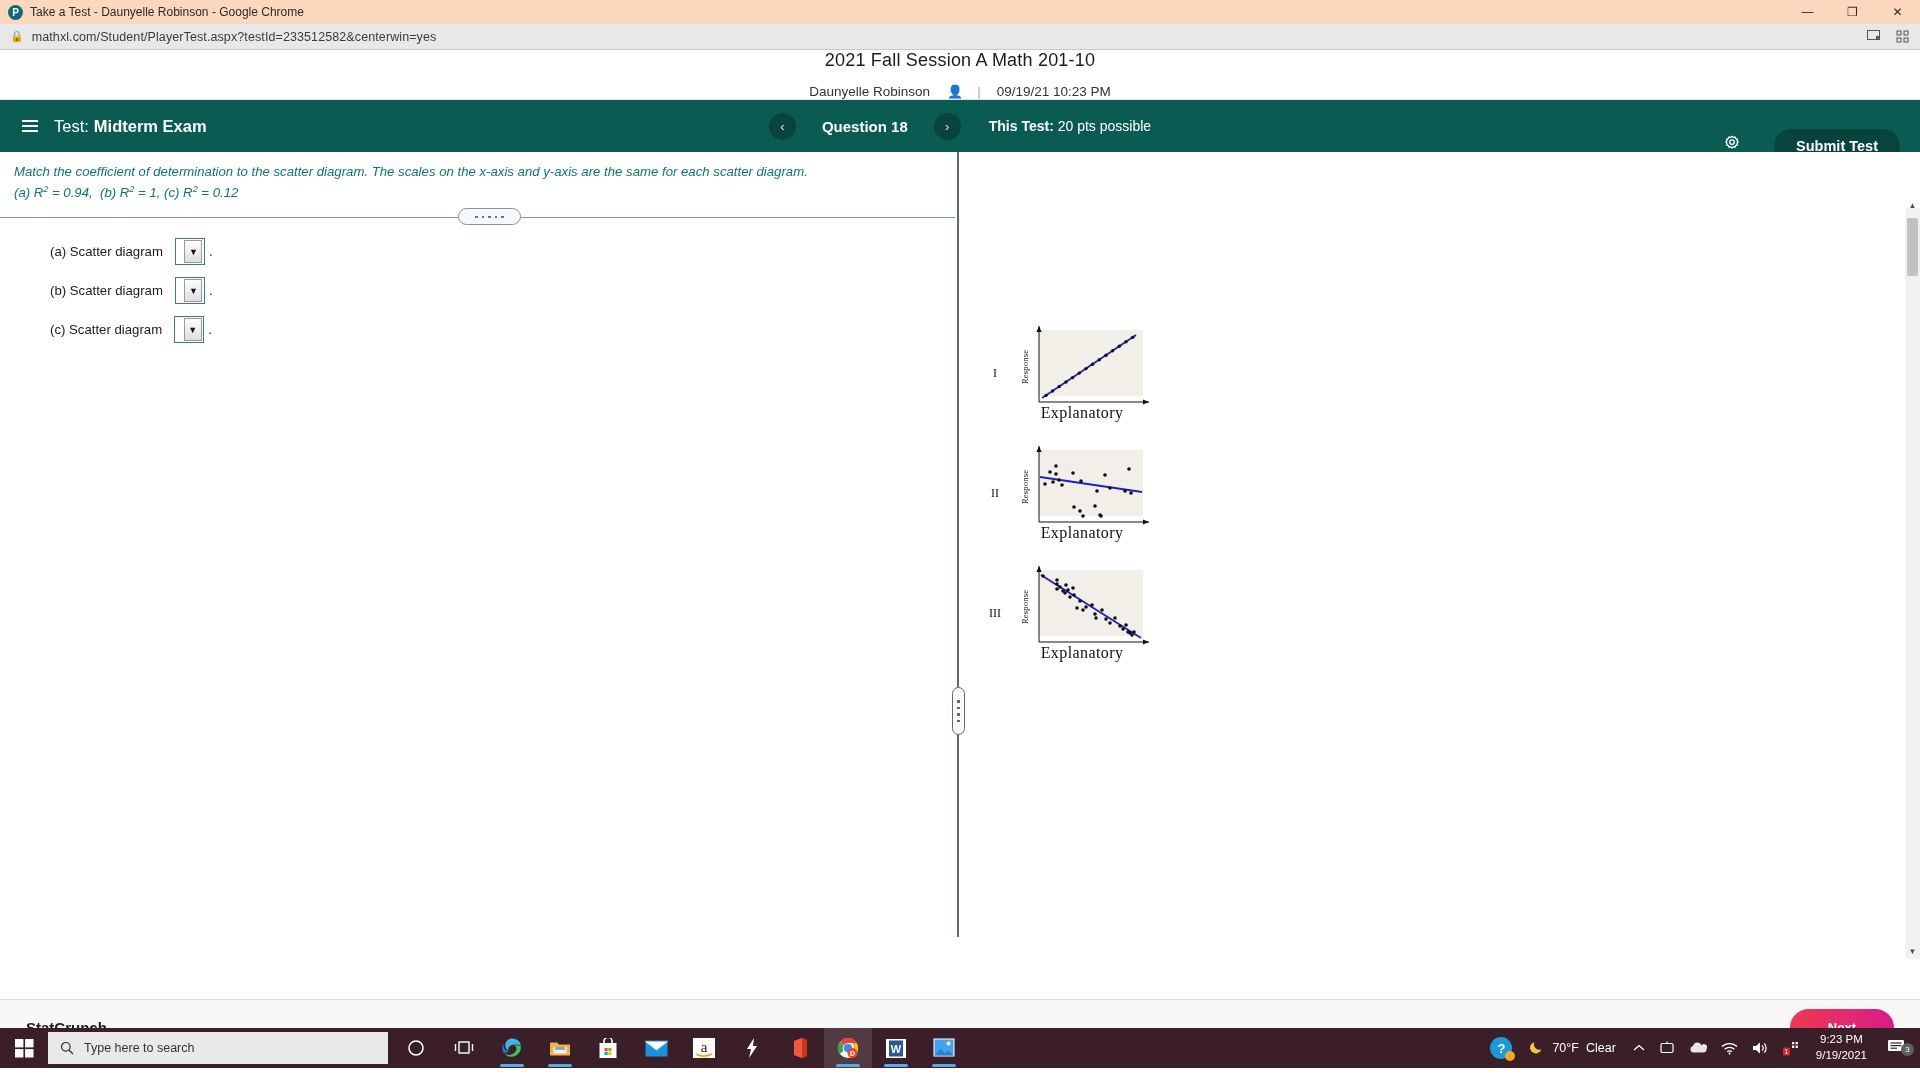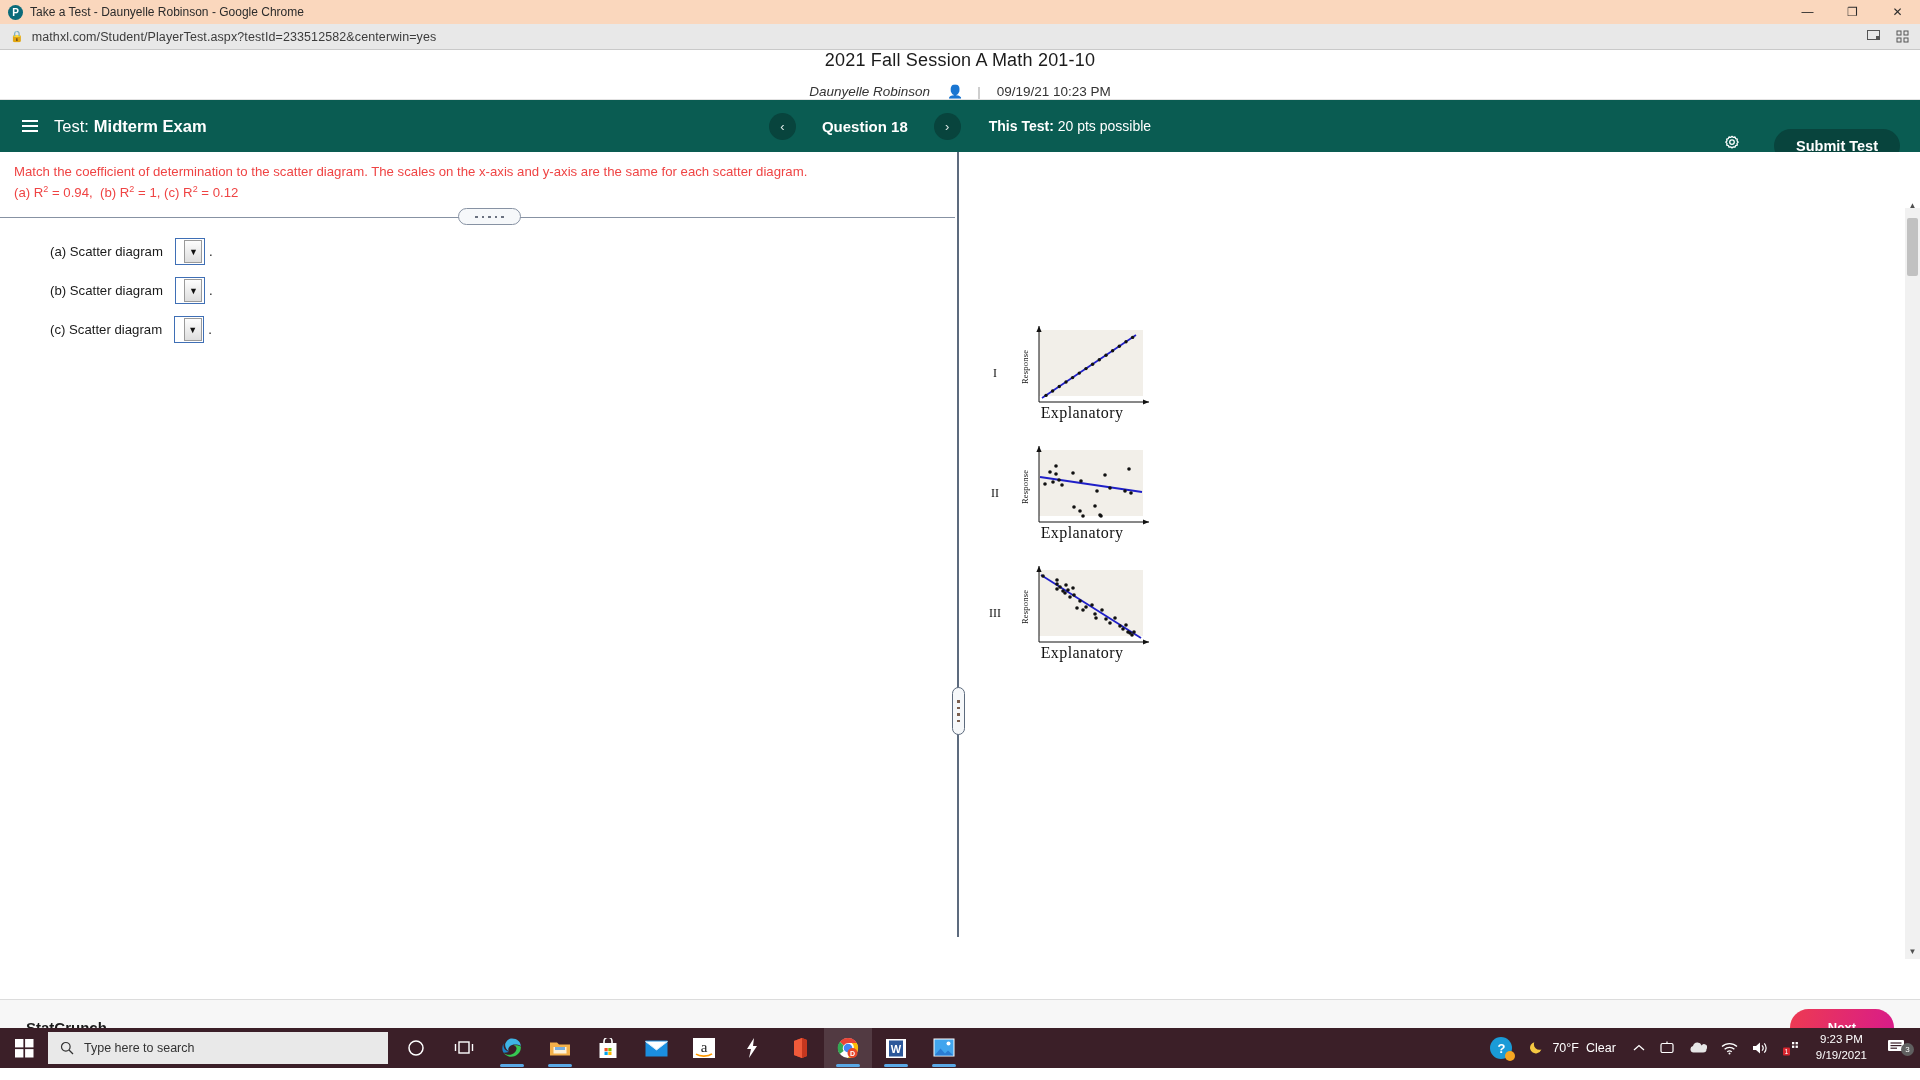--- a/index.html
+++ b/index.html
@@ -40,21 +40,21 @@
 
   
   .coursebar {
     height: 50px; background: #fff; display: flex; align-items: center;
     justify-content: space-between; padding: 0 22px 0 22px;
     border-bottom: 1px solid #e2e2e2;
     flex-direction: column;
   }
   .course-title { font-size: 18px; color: #1b1b1b; letter-spacing: 0.2px; }
   .course-right { display: flex; align-items: center; font-size: 13.5px; color: #333; }
-  .user-name { margin-right: 17px; font-style: italic; }
+  .user-name { margin-right: 17px; }
   .user-ico { margin-right: 14px; color: #555; font-size: 13px; }
   .sep-pipe { color: #aaa; margin-right: 16px; }
 
   
   .navbar {
     height: 52px; background: #0a5c52; display: flex; align-items: center;
     color: #fff; position: relative; padding: 0 22px;
   }
   .hamburger { display: flex; flex-direction: column; gap: 3px; margin-right: 16px; cursor: pointer; }
   .hamburger i { display: block; width: 16px; height: 2px; background: #fff; }
@@ -78,21 +78,21 @@
   .gear { cursor: pointer; }
   .submit-btn {
     background: #08443d; color: #fff; border: none; border-radius: 20px;
     padding: 9px 22px; font-size: 14.5px; font-weight: bold; cursor: pointer;
     font-family: "Liberation Sans", sans-serif;
   }
 
   
   .content { position: relative; height: 847px; background: #fff; }
   .qtext {
-    padding: 10px 14px 0 14px; font-size: 13.2px; color: #ef4444; line-height: 1.55;
+    padding: 10px 14px 0 14px; font-size: 13.2px; color: #0f766e; line-height: 1.55; font-style: italic;
   }
   .qtext sup { font-size: 9px; vertical-align: super; }
   .hr-wrap { position: relative; width: 955px; margin-top: 14px; }
   .hr-line { border-top: 1px solid #8792a3; width: 955px; }
   .hr-pill {
     position: absolute; left: 458px; top: -9px; width: 63px; height: 17px;
     border: 1px solid #8792a3; border-radius: 9px; background: #f6f8fa;
     display: flex; align-items: center; justify-content: center; gap: 4px;
     cursor: pointer;
   }

